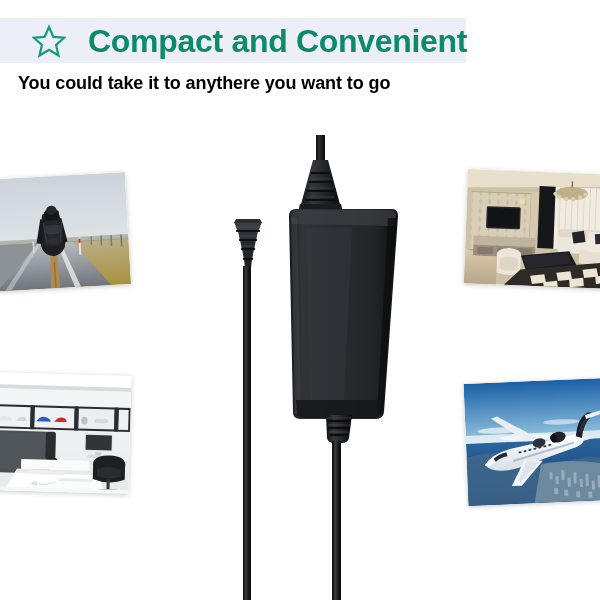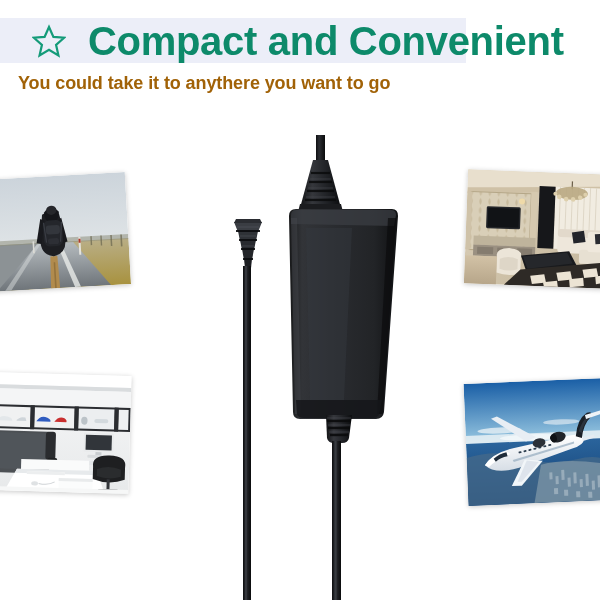--- a/index.html
+++ b/index.html
@@ -32,30 +32,30 @@
   }
   .star-icon {
     width: 34px; height: 34px;
     margin-left: 32px;
     flex: 0 0 auto;
     display: block;
   }
   .header-title {
     margin-left: 22px;
     color: #0d8a6a;
-    font-size: 40px;
+    font-size: 32px;
     font-weight: bold;
     letter-spacing: -0.3px;
     line-height: 1;
     white-space: nowrap;
   }
   .subtitle {
     position: absolute;
     left: 18px; top: 73px;
-    color: #a16207;
+    color: #000000;
     font-size: 18px;
     font-weight: bold;
     letter-spacing: -0.1px;
     white-space: nowrap;
   }
 
   
   .photo {
     position: absolute;
     overflow: hidden;

